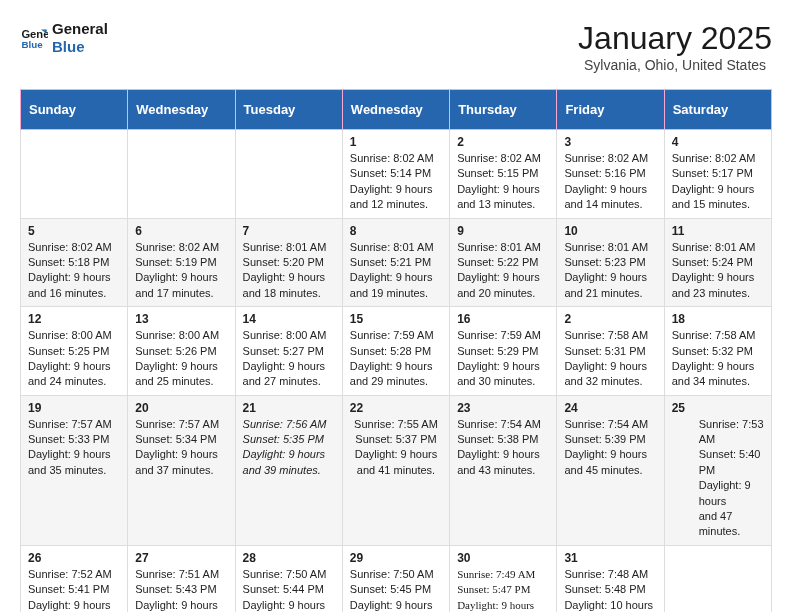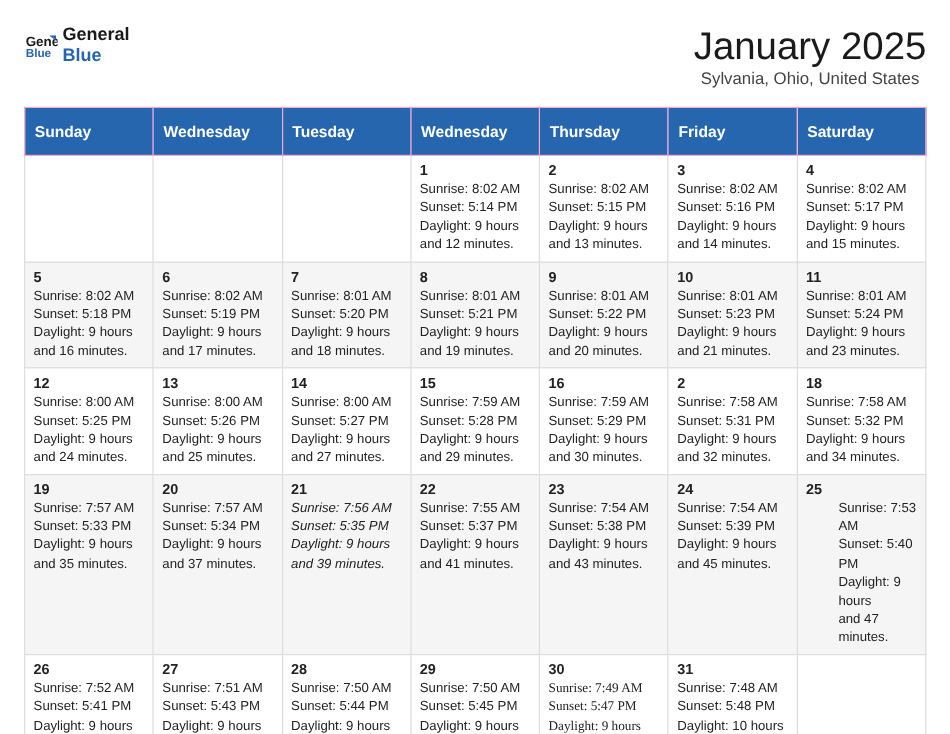--- a/index.html
+++ b/index.html
@@ -266,21 +266,21 @@
         </td>
         <td>
           <span class="day-number">21</span>
           <div class="day-info" style="white-space: pre-line; font-style: italic;">Sunrise: 7:56 AM
 Sunset: 5:35 PM
 Daylight: 9 hours
 and 39 minutes.</div>
         </td>
         <td>
           <span class="day-number">22</span>
-          <div class="day-info" style="white-space: pre-line;">Sunrise: 7:55 AM
+          <div class="day-info" style="white-space: pre-line; text-align: center;">Sunrise: 7:55 AM
 Sunset: 5:37 PM
 Daylight: 9 hours
 and 41 minutes.</div>
         </td>
         <td>
           <span class="day-number">23</span>
           <div class="day-info" style="white-space: pre-line;">Sunrise: 7:54 AM
 Sunset: 5:38 PM
 Daylight: 9 hours
 and 43 minutes.</div>

